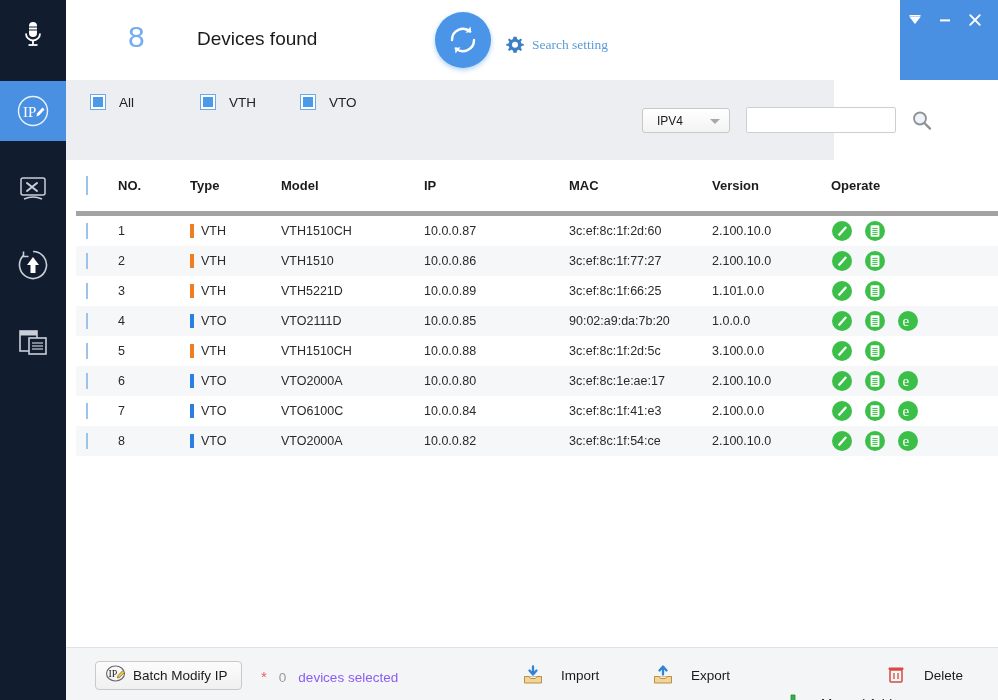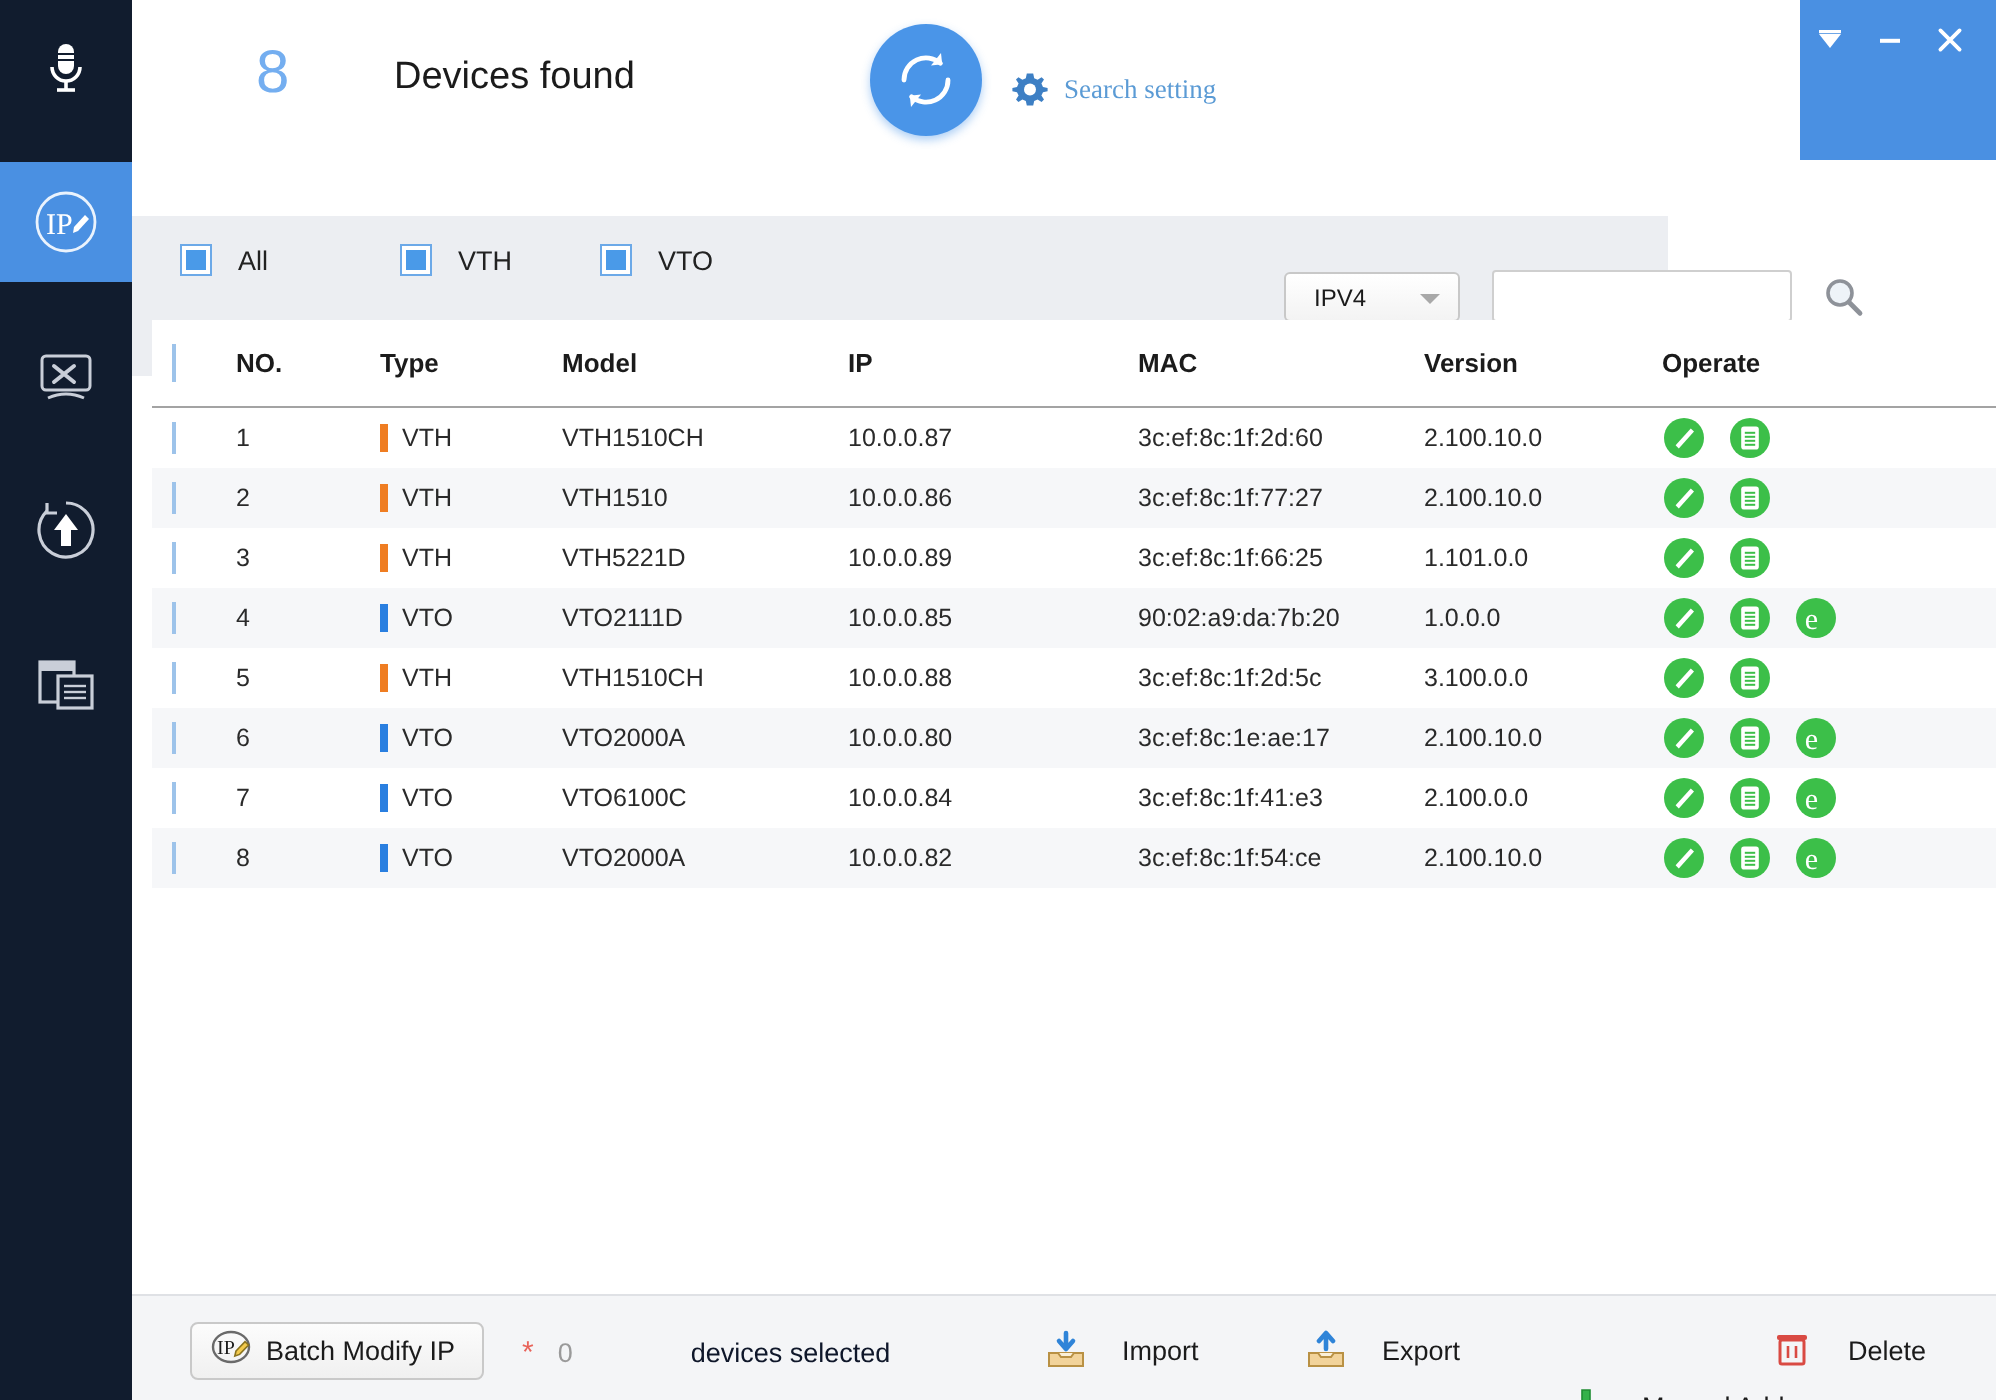--- a/index.html
+++ b/index.html
@@ -79,21 +79,20 @@
   }
   #wc-menu  { left: 4px; }
   #wc-min   { left: 34px; }
   #wc-close { left: 64px; }
 
   
   #filterbar {
     position: absolute; left: 66px; top: 80px;
     width: 768px; height: 80px;
     background: #eceef2;
-    margin-top: 28px;
   }
   .fchk {
     position: absolute; top: 14px;
     display: flex; align-items: center; gap: 13px;
     cursor: pointer;
   }
   #f-all { left: 24px; }
   #f-vth { left: 134px; }
   #f-vto { left: 234px; }
   .cbox-on {
@@ -141,22 +140,22 @@
   }
 
   
   #tablewrap {
     position: absolute; left: 76px; top: 160px;
     width: 922px; height: 487px;
     background: #ffffff;
   }
   .thead {
     display: flex; align-items: center;
-    height: 44px;
-    border-bottom: 1px solid #a3a3a3;
+    height: 56px;
+    border-bottom: 5px solid #a3a3a3;
     background: #ffffff;
   }
   .thead .th {
     font-size: 13px; font-weight: bold; color: #1b1b1b;
   }
   .trow {
     display: flex; align-items: center;
     height: 30px;
     font-size: 12.5px; color: #2a2a2a;
   }
@@ -199,21 +198,21 @@
     display: flex; align-items: center; gap: 7px;
     cursor: pointer;
   }
   #batch-btn .lbl { font-size: 13.5px; color: #1b1b1b; }
   #sel-info {
     position: absolute; left: 195px; top: 20px;
     display: flex; align-items: baseline; gap: 12px;
   }
   #sel-info .star { color: #e8635a; font-size: 15px; }
   #sel-info .num  { color: #9a9a9a; font-size: 13.5px; }
-  #sel-info .txt  { color: #0f172a; font-size: 13.5px; margin-left: 47px; }
+  #sel-info .txt  { color: #8b5cf6; font-size: 13.5px; }
 
   .bbtn {
     position: absolute; top: 17px;
     display: flex; align-items: center; gap: 18px;
     cursor: pointer;
   }
   .bbtn .lbl { font-size: 13.5px; color: #1b1b1b; }
   .bbtn .ic { width: 20px; height: 20px; display:block; }
   #b-import { left: 457px; }
   #b-export { left: 587px; }

